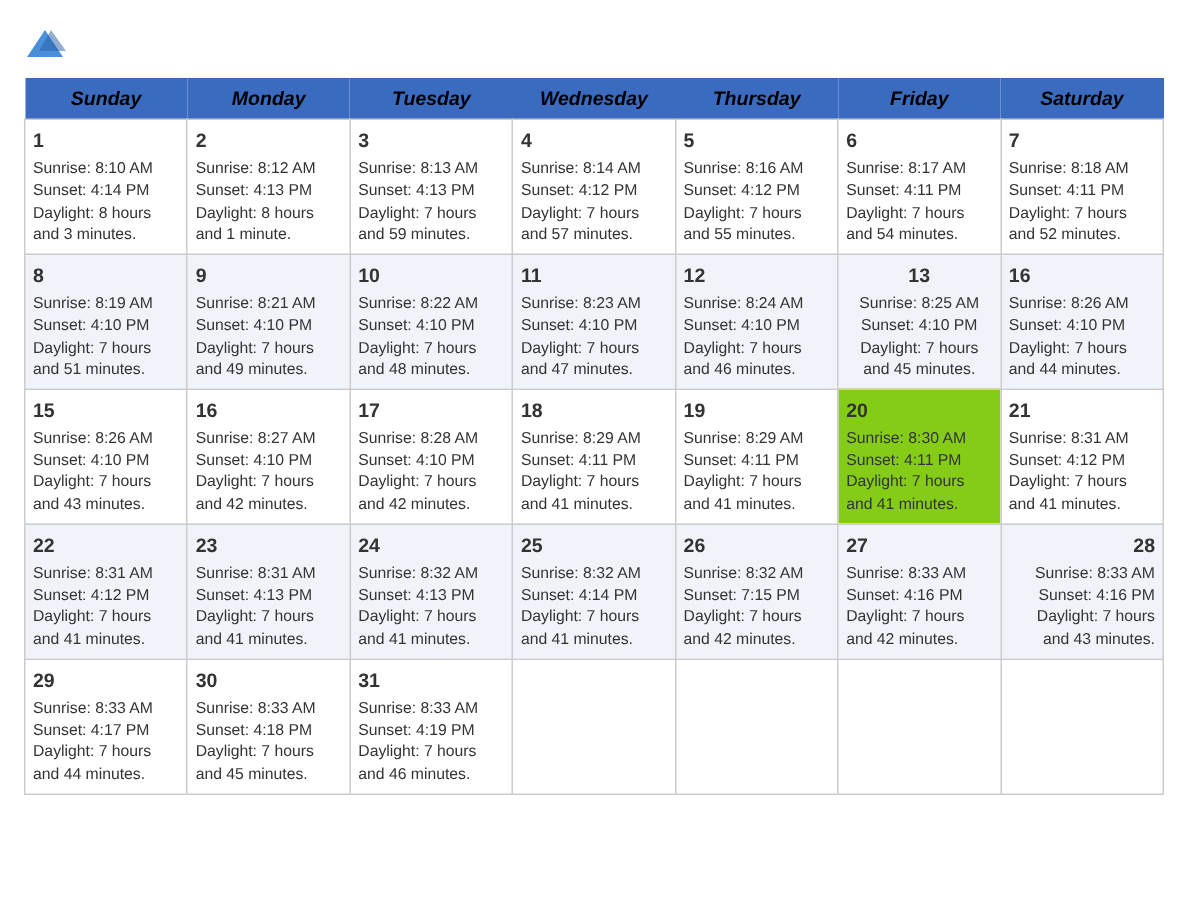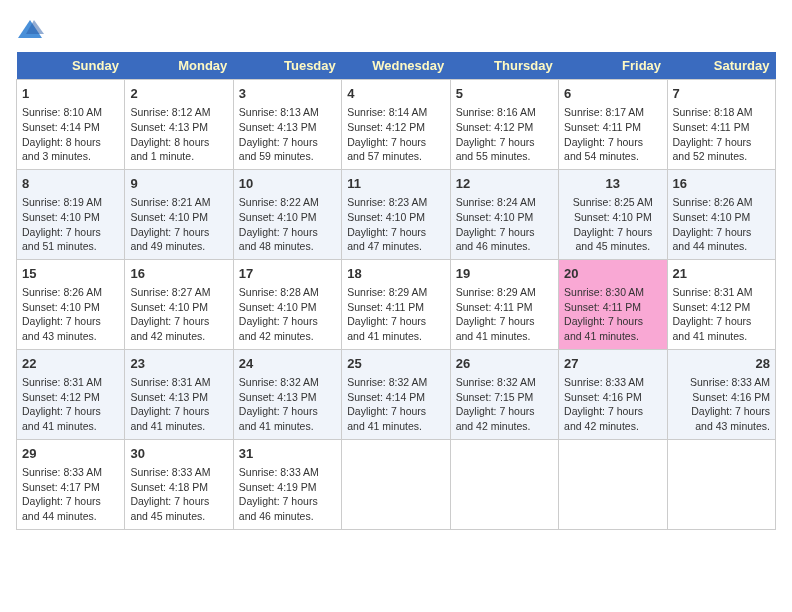--- a/index.html
+++ b/index.html
@@ -49,25 +49,26 @@
       font-size: 14px;
       color: #555;
     }
     table {
       width: 100%;
       border-collapse: collapse;
       table-layout: fixed;
     }
     th {
       background-color: #3a6bbf;
-      color: #fef9c3;
-      text-align: right;
+      color: #000000;
+      text-align: center;
       padding: 6px 6px;
       font-size: 13px;
       font-weight: bold;
+      font-style: italic;
     }
     td {
       border: 1px solid #ccc;
       vertical-align: top;
       padding: 5px 5px;
       font-size: 10.5px;
       color: #333;
       line-height: 1.4;
       height: 80px;
     }
@@ -140,21 +141,21 @@
         <td style="background-color: rgb(240, 244, 250);"><span class="day-num">12</span><span>Sunrise: 8:24 AM</span><br><span>Sunset: 4:10 PM</span><br><span>Daylight: 7 hours and 46 minutes.</span></td>
         <td style="background-color: rgb(240, 244, 250); text-align: center;"><span class="day-num">13</span><span>Sunrise: 8:25 AM</span><br><span>Sunset: 4:10 PM</span><br><span>Daylight: 7 hours and 45 minutes.</span></td>
         <td style="background-color: rgb(240, 244, 250);"><span class="day-num">16</span><span>Sunrise: 8:26 AM</span><br><span>Sunset: 4:10 PM</span><br><span>Daylight: 7 hours and 44 minutes.</span></td>
       </tr>
       <tr>
         <td style="background-color: rgb(255, 255, 255);"><span class="day-num">15</span><span>Sunrise: 8:26 AM</span><br><span>Sunset: 4:10 PM</span><br><span>Daylight: 7 hours and 43 minutes.</span></td>
         <td style="background-color: rgb(255, 255, 255);"><span class="day-num">16</span><span>Sunrise: 8:27 AM</span><br><span>Sunset: 4:10 PM</span><br><span>Daylight: 7 hours and 42 minutes.</span></td>
         <td style="background-color: rgb(255, 255, 255);"><span class="day-num">17</span><span>Sunrise: 8:28 AM</span><br><span>Sunset: 4:10 PM</span><br><span>Daylight: 7 hours and 42 minutes.</span></td>
         <td style="background-color: rgb(255, 255, 255);"><span class="day-num">18</span><span>Sunrise: 8:29 AM</span><br><span>Sunset: 4:11 PM</span><br><span>Daylight: 7 hours and 41 minutes.</span></td>
         <td style="background-color: rgb(255, 255, 255);"><span class="day-num">19</span><span>Sunrise: 8:29 AM</span><br><span>Sunset: 4:11 PM</span><br><span>Daylight: 7 hours and 41 minutes.</span></td>
-        <td style="background-color: #f9a8d4;"><span class="day-num">20</span><span>Sunrise: 8:30 AM</span><br><span>Sunset: 4:11 PM</span><br><span>Daylight: 7 hours and 41 minutes.</span></td>
+        <td style="background-color: #84cc16;"><span class="day-num">20</span><span>Sunrise: 8:30 AM</span><br><span>Sunset: 4:11 PM</span><br><span>Daylight: 7 hours and 41 minutes.</span></td>
         <td style="background-color: rgb(255, 255, 255); margin-top: 19px;"><span class="day-num">21</span><span>Sunrise: 8:31 AM</span><br><span>Sunset: 4:12 PM</span><br><span>Daylight: 7 hours and 41 minutes.</span></td>
       </tr>
       <tr>
         <td style="background-color: rgb(240, 244, 250);"><span class="day-num">22</span><span>Sunrise: 8:31 AM</span><br><span>Sunset: 4:12 PM</span><br><span>Daylight: 7 hours and 41 minutes.</span></td>
         <td style="background-color: rgb(240, 244, 250);"><span class="day-num">23</span><span>Sunrise: 8:31 AM</span><br><span>Sunset: 4:13 PM</span><br><span>Daylight: 7 hours and 41 minutes.</span></td>
         <td style="background-color: rgb(240, 244, 250);"><span class="day-num">24</span><span>Sunrise: 8:32 AM</span><br><span>Sunset: 4:13 PM</span><br><span>Daylight: 7 hours and 41 minutes.</span></td>
         <td style="background-color: rgb(240, 244, 250);"><span class="day-num">25</span><span>Sunrise: 8:32 AM</span><br><span>Sunset: 4:14 PM</span><br><span>Daylight: 7 hours and 41 minutes.</span></td>
         <td style="background-color: rgb(240, 244, 250);"><span class="day-num">26</span><span>Sunrise: 8:32 AM</span><br><span>Sunset: 7:15 PM</span><br><span>Daylight: 7 hours and 42 minutes.</span></td>
         <td style="background-color: rgb(240, 244, 250);"><span class="day-num">27</span><span>Sunrise: 8:33 AM</span><br><span>Sunset: 4:16 PM</span><br><span>Daylight: 7 hours and 42 minutes.</span></td>
         <td style="background-color: rgb(240, 244, 250); text-align: right;"><span class="day-num">28</span><span>Sunrise: 8:33 AM</span><br><span>Sunset: 4:16 PM</span><br><span>Daylight: 7 hours and 43 minutes.</span></td>

